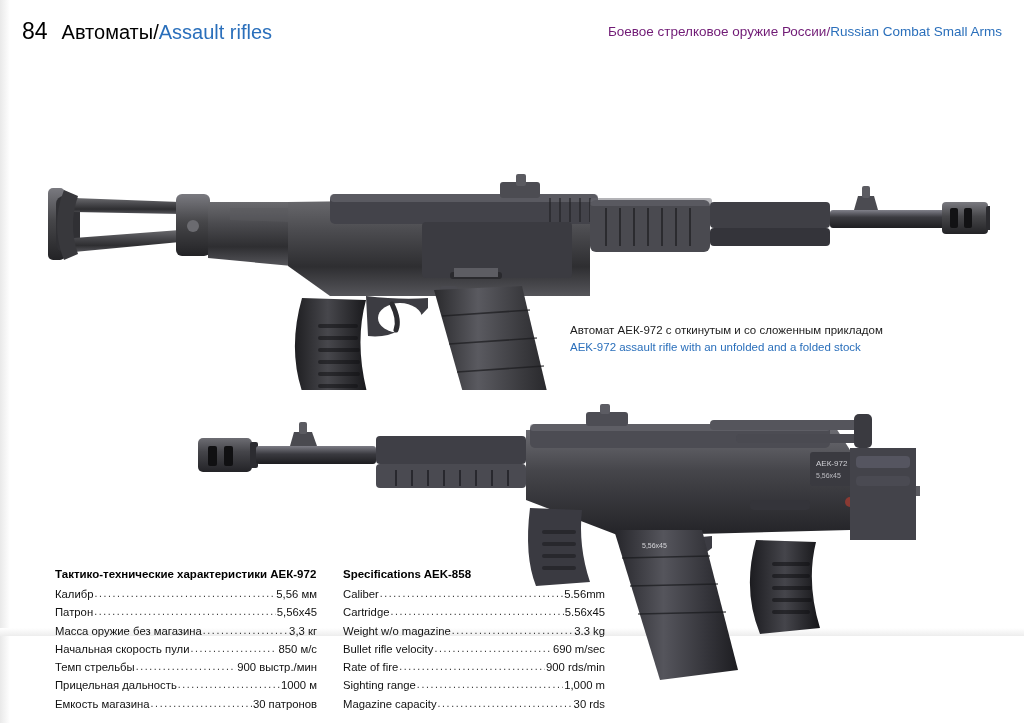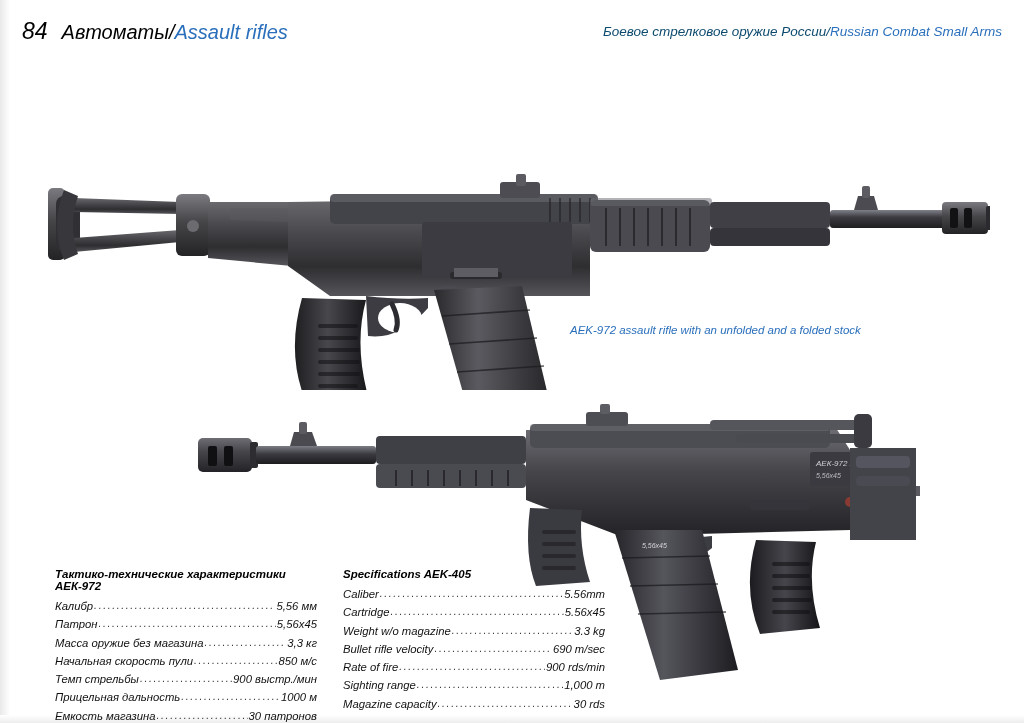--- a/index.html
+++ b/index.html
@@ -11,23 +11,22 @@
     height: 723px;
     background: #ffffff;
     font-family: "Liberation Sans", sans-serif;
     color: #000000;
     overflow: hidden;
     position: relative;
   }
   .page {
     position: relative;
     width: 1024px;
-    height: 723px;
+    height: 636px;
     background: #ffffff;
-    font-style: italic;
   }
 
   
   .header {
     position: absolute;
     top: 18px;
     left: 0;
     width: 1024px;
     height: 32px;
   }
@@ -53,21 +52,21 @@
   .header-title .sep { color: #000; }
   .header-title .en { color: #2a6fbb; margin-top: 31px; }
 
   .header-right {
     position: absolute;
     right: 22px;
     top: 6px;
     font-size: 13.5px;
     white-space: nowrap;
   }
-  .header-right .ru { color: #0c4a6e; margin-top: 32px; }
+  .header-right .ru { color: #701a75; margin-top: 32px; }
   .header-right .en { color: #2a6fbb; }
 
   
   .figure {
     position: absolute;
   }
   #fig-top {
     left: 30px;
     top: 90px;
     width: 960px;
@@ -419,20 +418,21 @@
           <line x1="432" y1="168" x2="520" y2="166"></line>
           <line x1="440" y1="196" x2="528" y2="194"></line>
           <line x1="448" y1="224" x2="536" y2="222"></line>
         </g>
         <text x="452" y="158" font-family="Liberation Sans, sans-serif" font-size="7" fill="#d6d6da">5,56x45</text>
       </g>
     </svg>
   </div>
 
   <div class="caption">
+    <span class="ru">Автомат АЕК-972 с откинутым и со сложенным прикладом</span>
     <span class="en">AEK-972 assault rifle with an unfolded and a folded stock</span>
   </div>
 
   <div class="specs">
 
     <div class="spec-col">
       <div class="spec-title">Тактико-технические характеристики АЕК-972</div>
 
       <div class="spec-row">
         <span class="spec-label">Калибр</span>
@@ -465,21 +465,21 @@
         <span class="spec-value">1000 м</span>
       </div>
       <div class="spec-row">
         <span class="spec-label">Емкость магазина</span>
         <span class="spec-dots">....................................................................</span>
         <span class="spec-value">30 патронов</span>
       </div>
     </div>
 
     <div class="spec-col">
-      <div class="spec-title">Specifications AEK-405</div>
+      <div class="spec-title">Specifications AEK-858</div>
 
       <div class="spec-row">
         <span class="spec-label">Caliber</span>
         <span class="spec-dots">....................................................................</span>
         <span class="spec-value">5.56mm</span>
       </div>
       <div class="spec-row">
         <span class="spec-label">Cartridge</span>
         <span class="spec-dots">....................................................................</span>
         <span class="spec-value">5.56x45</span>

